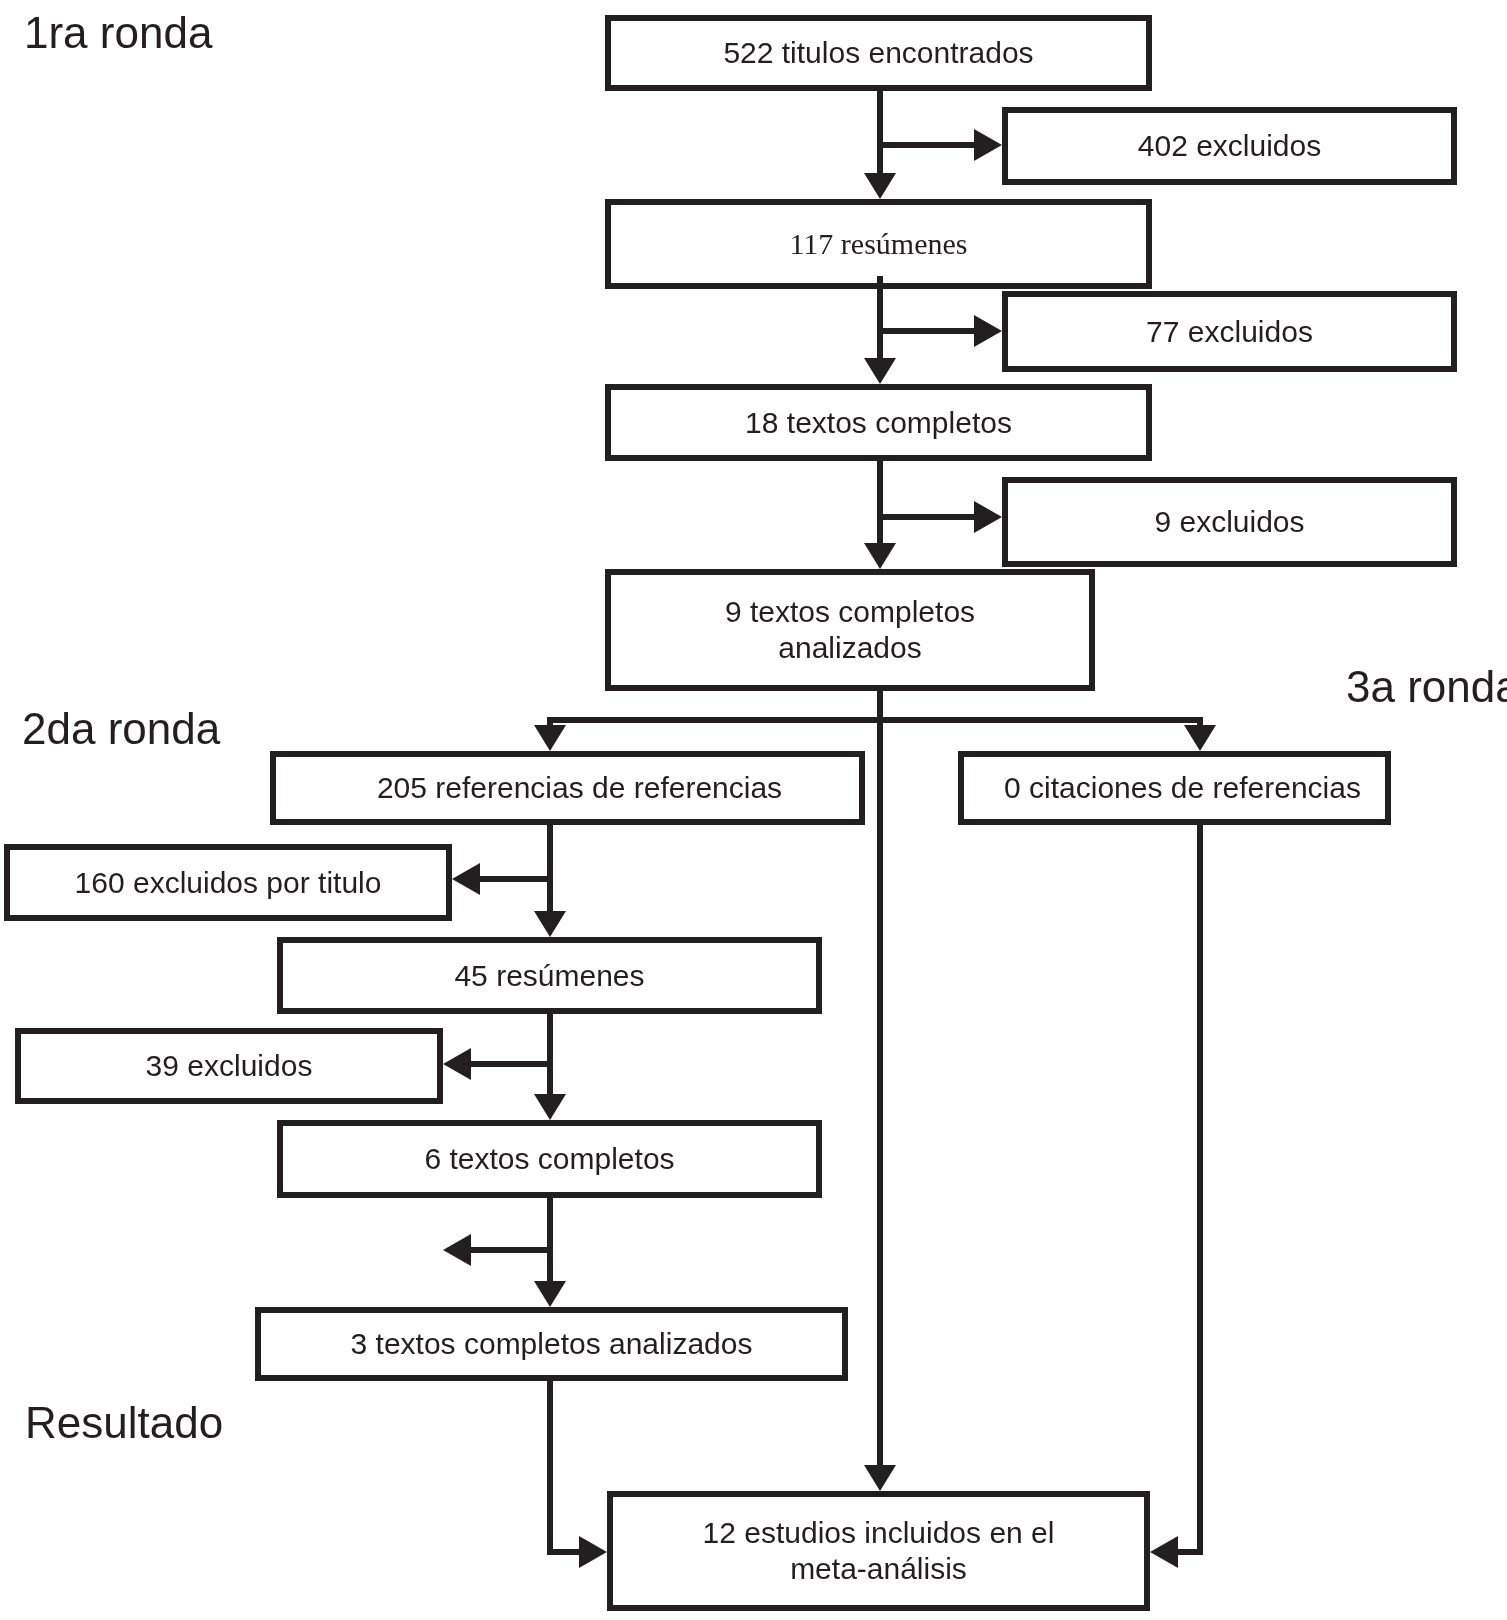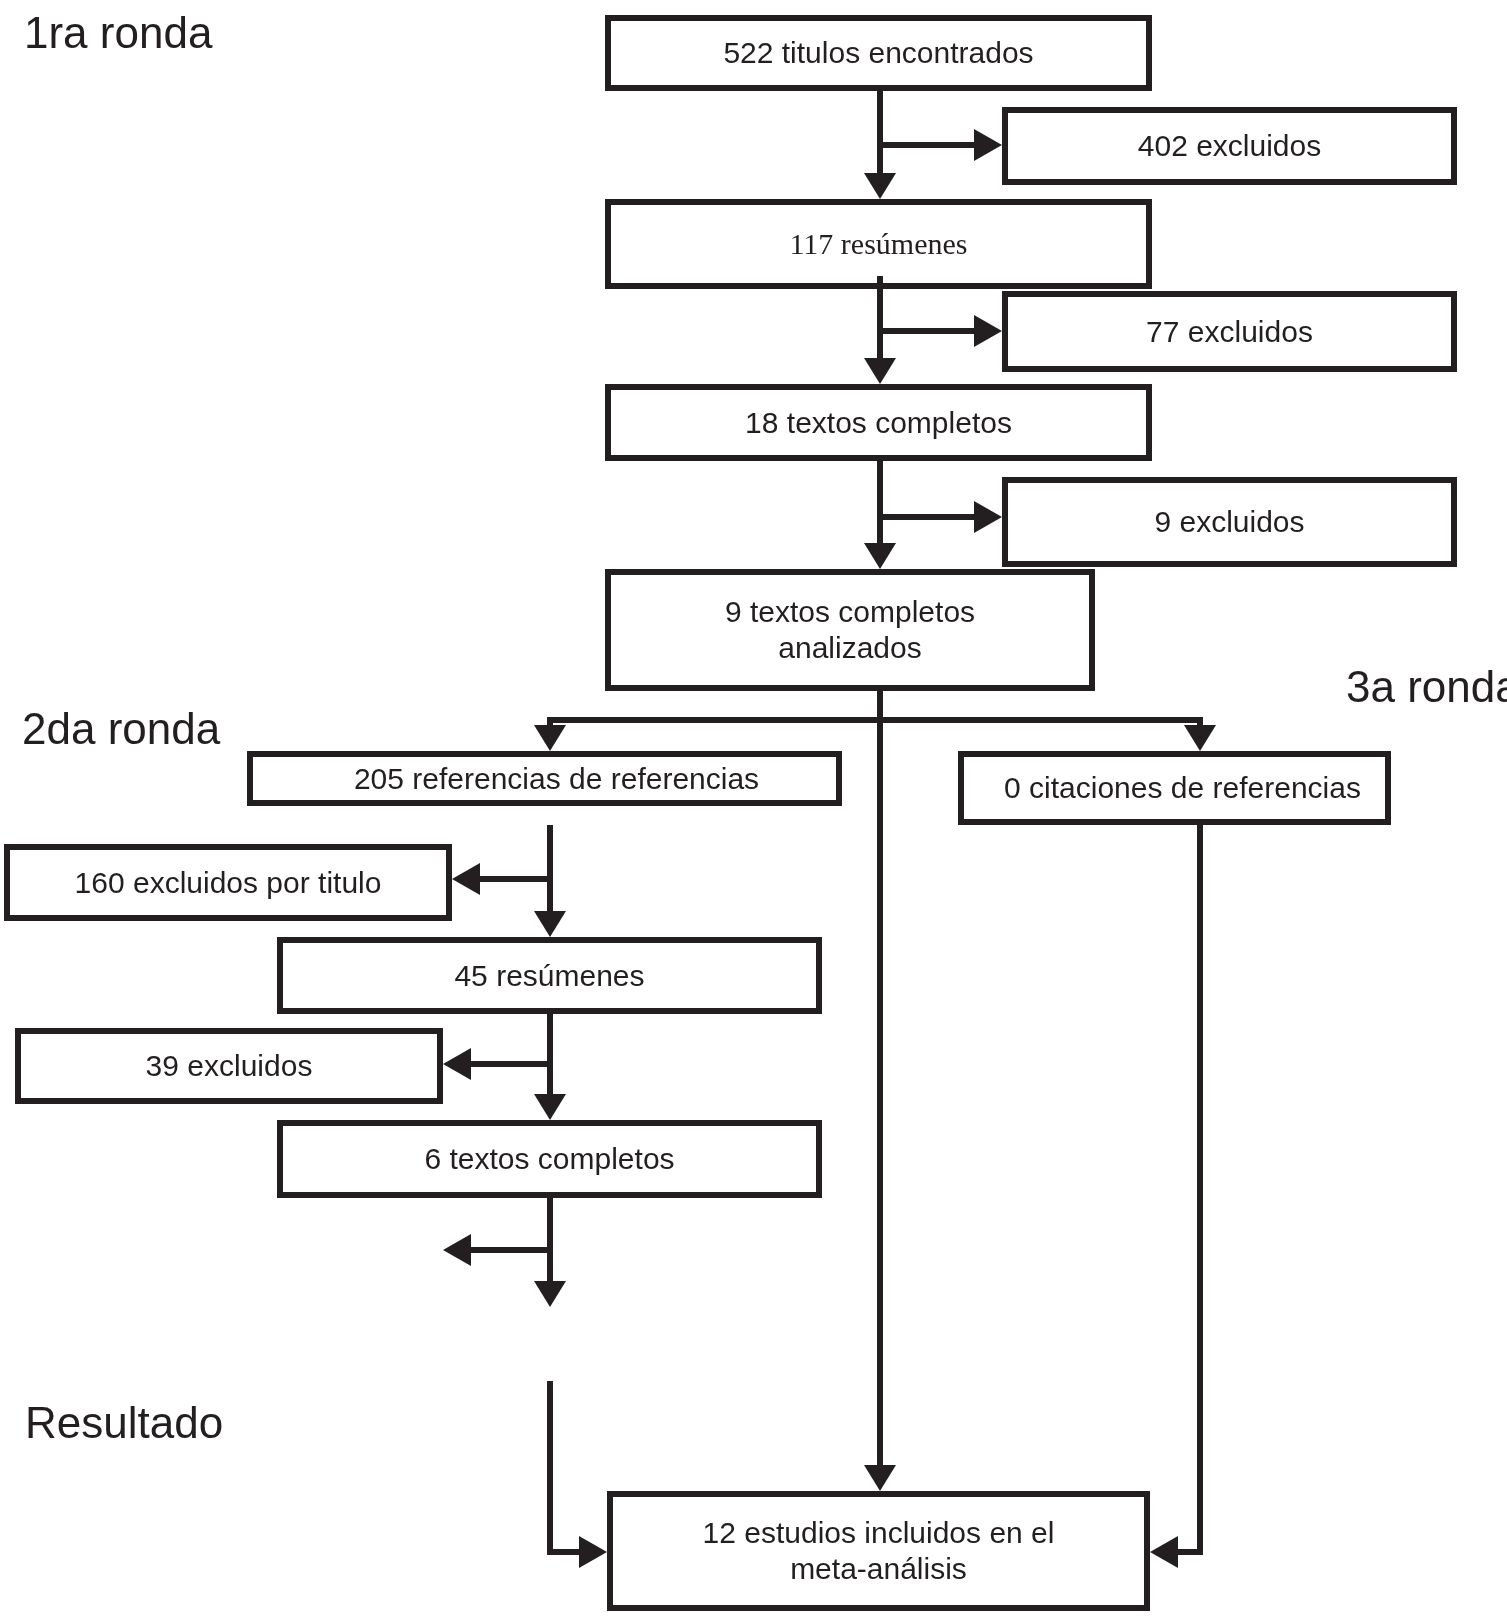--- a/index.html
+++ b/index.html
@@ -63,38 +63,41 @@
     <span>18 textos completos</span>
   </div>
   <div class="box" style="left:1002px; top:477px; width:455px; height:90px;">
     <span>9 excluidos</span>
   </div>
   <div class="box" style="left:605px; top:569px; width:490px; height:122px;">
     <span>9 textos completos
 analizados</span>
   </div>
 
-  <div class="box" style="left:247px; top:751px; width:595px; height:55px;padding-left:24px;">
+  <div class="box" style="left:270px; top:751px; width:595px; height:74px;padding-left:24px;">
     <span>205 referencias de referencias</span>
   </div>
   <div class="box" style="left:958px; top:751px; width:433px; height:74px;padding-left:16px;">
     <span>0 citaciones de referencias</span>
   </div>
 
   <div class="box" style="left:4px; top:844px; width:448px; height:77px;">
     <span>160 excluidos por titulo</span>
   </div>
   <div class="box" style="left:277px; top:937px; width:545px; height:77px;">
     <span>45 resúmenes</span>
   </div>
   <div class="box" style="left:15px; top:1028px; width:428px; height:76px;">
     <span>39 excluidos</span>
   </div>
   <div class="box" style="left:277px; top:1120px; width:545px; height:78px;">
     <span>6 textos completos</span>
+  </div>
+  <div class="box" style="left:255px; top:1307px; width:593px; height:74px;">
+    <span>3 textos completos analizados</span>
   </div>
 
   <div class="box" style="left:607px; top:1491px; width:543px; height:120px;">
     <span>12 estudios incluidos en el
 meta-análisis</span>
   </div>
 
   <div class="vline" style="left:877px; top:89px; height:86px;"></div>
   <div class="arr arr-down" style="left:864px; top:173px;"></div>
   <div class="hline" style="left:880px; top:142px; width:94px;"></div>

